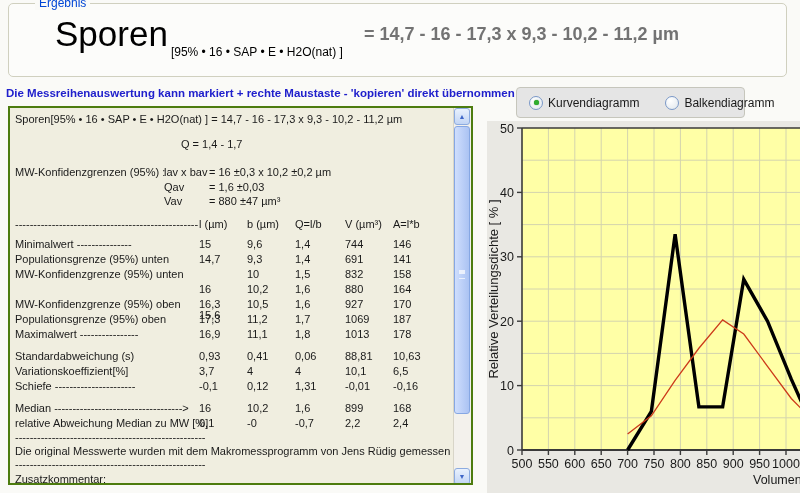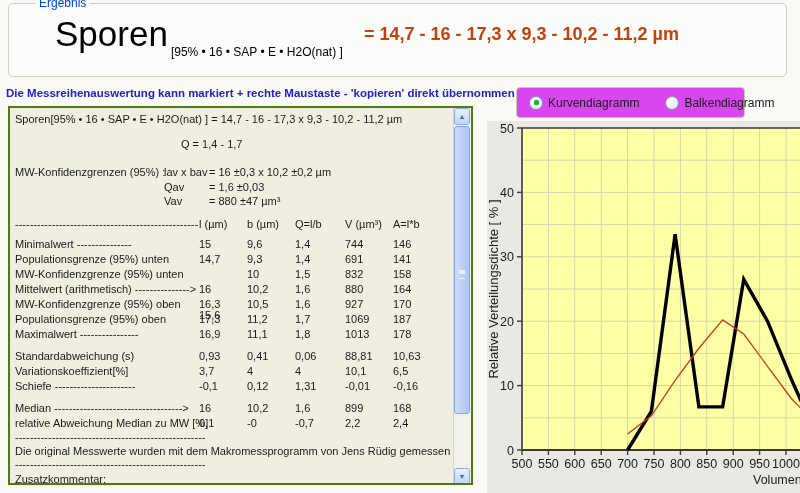--- a/index.html
+++ b/index.html
@@ -14,21 +14,21 @@
     position:absolute;left:8px;top:3px;width:777px;height:72px;
     border:1px solid #d0d0bf;border-radius:5px;background:#fcfcfa;
   }
   .groupbox-legend{
     position:absolute;left:26px;top:-8px;background:#fafaf7;padding:0 4px;
     font-size:12px;color:#0046d5;
   }
   .title-row{position:absolute;left:46px;top:10px;white-space:nowrap;}
   .title-main{font-size:35px;color:#000;}
   .title-sub{font-size:12px;color:#000;position:relative;top:10px;left:3px;}
-  .title-eq{font-size:18px;font-weight:bold;color:#c2410c;margin-left:24px;position:relative;top:-6px;}
+  .title-eq{font-size:18px;font-weight:bold;color:#737373;margin-left:24px;position:relative;top:-6px;}
   
   .hint{
     position:absolute;left:6px;top:87px;font-size:11.5px;font-weight:bold;color:#2020cc;
     white-space:nowrap;
   }
   
   .report{
     position:absolute;left:8px;top:106px;width:465px;height:379px;
     background:#f0eee0;border:2px solid #4d7c0f;box-sizing:border-box;overflow:hidden;
   }
@@ -67,21 +67,21 @@
     border:1px solid #86a7e3;border-radius:3px;box-sizing:border-box;
   }
   .sb-grip{
     position:absolute;left:4px;top:50%;width:6px;height:7px;
     border-top:1px solid #fff;border-bottom:1px solid #fff;
     box-shadow:0 3px 0 #fff inset;opacity:.7;
   }
   
   .radio-panel{
     position:absolute;left:516px;top:87px;width:229px;height:31px;
-    border:1px solid #c6c6bc;border-radius:4px;background:#d946ef;
+    border:1px solid #c6c6bc;border-radius:4px;background:#e5e5e5;
     display:flex;align-items:center;gap:26px;padding-left:12px;box-sizing:border-box;
   }
   .radio-opt{display:flex;align-items:center;gap:5px;font-size:12px;cursor:default;}
   .radio{
     width:12px;height:12px;border-radius:50%;
     border:1px solid #7a98c8;background:radial-gradient(circle at 35% 30%,#ffffff,#dfe6ec);
     display:flex;align-items:center;justify-content:center;box-sizing:content-box;
   }
   .radio .dot{width:5px;height:5px;border-radius:50%;background:transparent;}
   .radio.sel .dot{background:#2fae2f;box-shadow:0 0 1px #1d7d1d;}
@@ -156,21 +156,20 @@
           </div>
           <div class="trow">
             <span class="tlabel">MW-Konfidenzgrenze (95%) unten</span>
             <span class="tval" style="left: 184px; margin-top: 41px;">15,6</span>
             <span class="tval" style="left: 232px;">10</span>
             <span class="tval" style="left: 280px;">1,5</span>
             <span class="tval" style="left: 330px;">832</span>
             <span class="tval" style="left: 378px;">158</span>
           </div>
           <div class="trow">
-            <span class="tlabel">Mittelwert (arithmetisch) ---------------&gt;</span>
             <span class="tval" style="left: 184px;">16</span>
             <span class="tval" style="left: 232px;">10,2</span>
             <span class="tval" style="left: 280px;">1,6</span>
             <span class="tval" style="left: 330px;">880</span>
             <span class="tval" style="left: 378px;">164</span>
           </div>
           <div class="trow">
             <span class="tlabel">MW-Konfidenzgrenze (95%) oben</span>
             <span class="tval" style="left: 184px;">16,3</span>
             <span class="tval" style="left: 232px;">10,5</span>

